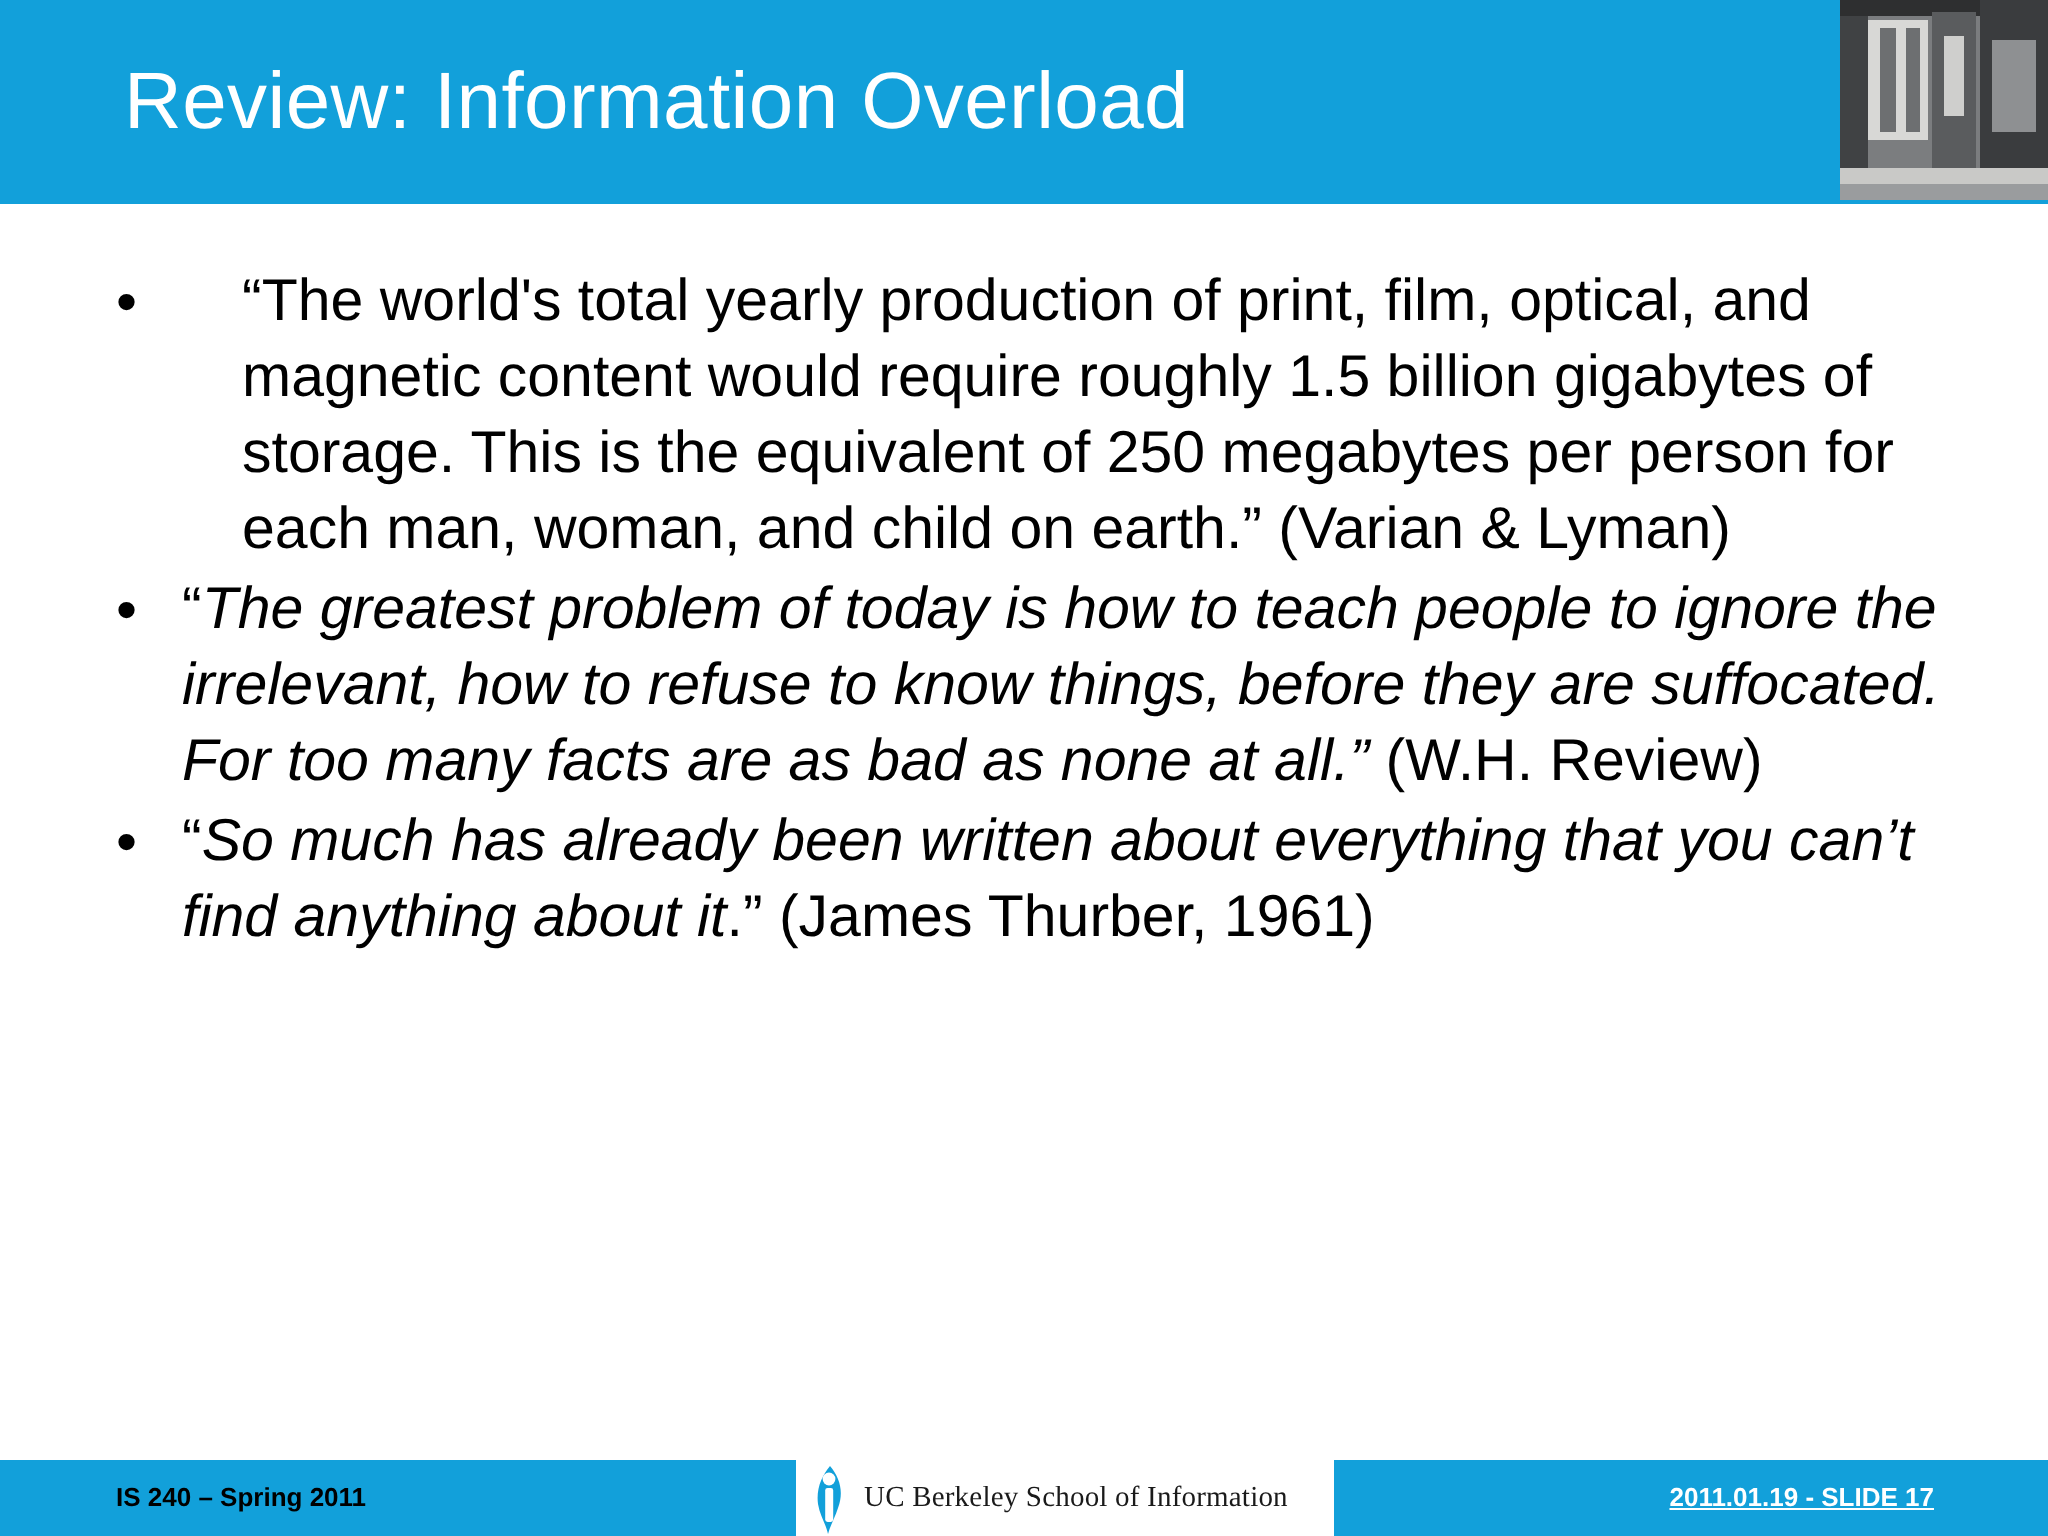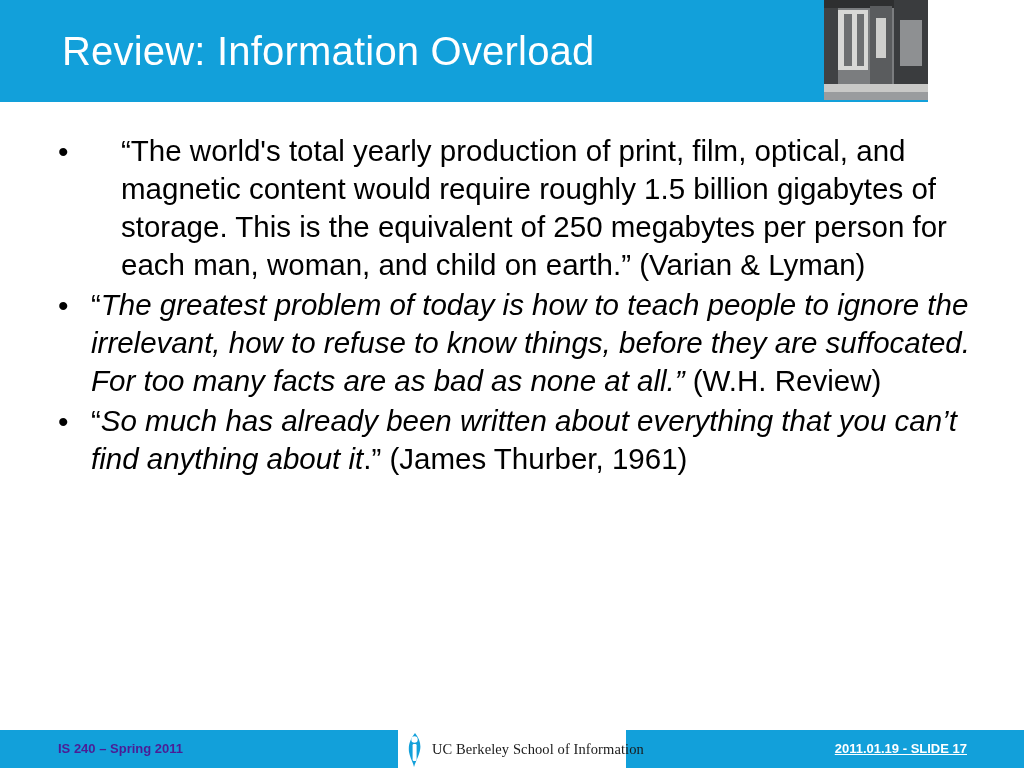--- a/index.html
+++ b/index.html
@@ -21,21 +21,21 @@
     height: 768px;
     background: #ffffff;
     overflow: hidden;
   }
 
   
   .header-bar {
     position: absolute;
     top: 0;
     left: 0;
-    width: 928px;
+    width: 1024px;
     height: 102px;
     background: #12a0da;
   }
   .header-title {
     position: absolute;
     left: 62px;
     top: 27px;
     font-size: 40px;
     line-height: 48px;
     color: #ffffff;
@@ -96,38 +96,38 @@
     width: 1024px;
     height: 38px;
     background: #12a0da;
   }
   .footer-left {
     position: absolute;
     left: 58px;
     top: 11px;
     font-size: 13px;
     font-weight: bold;
-    color: #4c1d95;
+    color: #000000;
     white-space: nowrap;
   }
   .footer-right {
     position: absolute;
     right: 57px;
     top: 11px;
     font-size: 13px;
     font-weight: bold;
     color: #ffffff;
     white-space: nowrap;
     text-decoration: underline;
   }
   .footer-logo {
     position: absolute;
     left: 398px;
     top: 0px;
-    width: 228px;
+    width: 269px;
     height: 38px;
     background: #ffffff;
     display: flex;
     align-items: center;
   }
   .footer-logo-mark {
     width: 34px;
     height: 38px;
     position: relative;
     flex: 0 0 auto;

